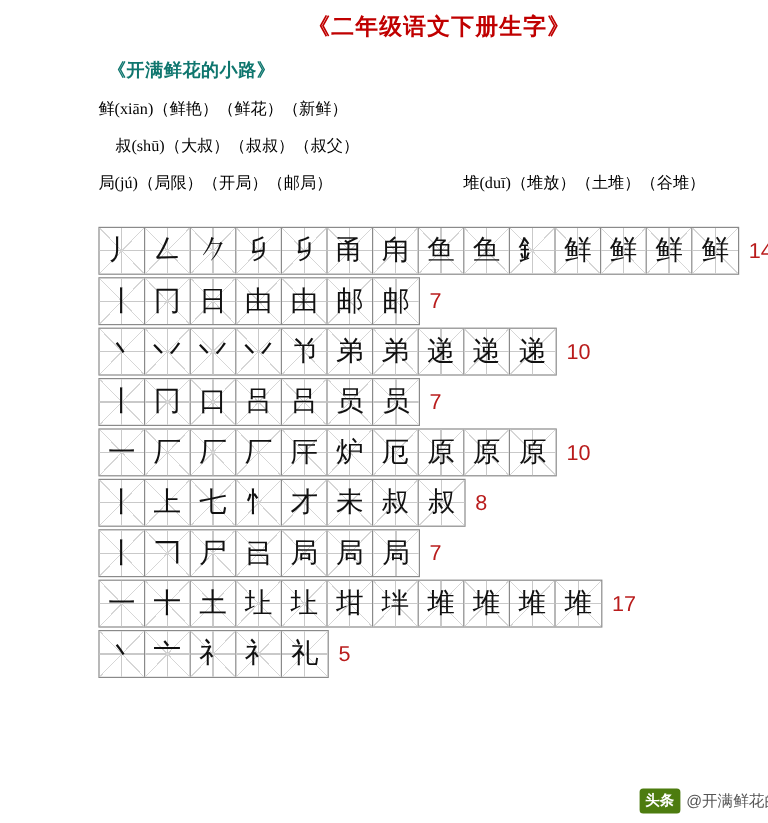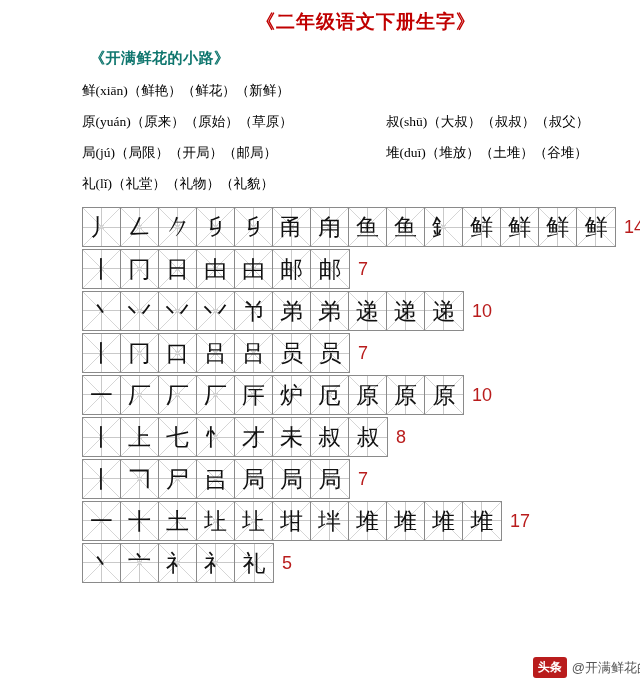--- a/index.html
+++ b/index.html
@@ -121,21 +121,21 @@
     position: absolute;
     right: 10px;
     bottom: 8px;
     display: flex;
     align-items: center;
     font-size: 13px;
     color: #555;
     font-family: "Liberation Sans", sans-serif;
   }
   .wm-badge {
-    background: #b91c1c;
+    background: #4d7c0f;
     color: #fff;
     font-weight: bold;
     border-radius: 3px;
     padding: 2px 5px;
     margin-right: 5px;
     font-size: 12px;
   }
 </style>
 </head>
 <body>
@@ -144,29 +144,27 @@
 
   <div class="doc-title">《二年级语文下册生字》</div>
 
   <div class="section-title">《开满鲜花的小路》</div>
 
   <div class="word-list">
     <div class="word-row">
       <div class="word-col">鲜(xiān)（鲜艳）（鲜花）（新鲜）</div>
     </div>
     <div class="word-row">
-      <div class="word-col">原(yuán)（原来）（原始）（草原）</div>
       <div class="word-col right">叔(shū)（大叔）（叔叔）（叔父）</div>
     </div>
     <div class="word-row">
       <div class="word-col">局(jú)（局限）（开局）（邮局）</div>
       <div class="word-col right">堆(duī)（堆放）（土堆）（谷堆）</div>
     </div>
     <div class="word-row">
-      <div class="word-col">礼(lǐ)（礼堂）（礼物）（礼貌）</div>
       <div class="word-col right"></div>
     </div>
   </div>
 
   <div class="strokes" id="stroke-container">
       <div class="stroke-row">
         <div class="boxes">
           <div class="cell">
             <span class="glyph">丿</span>
           </div>

